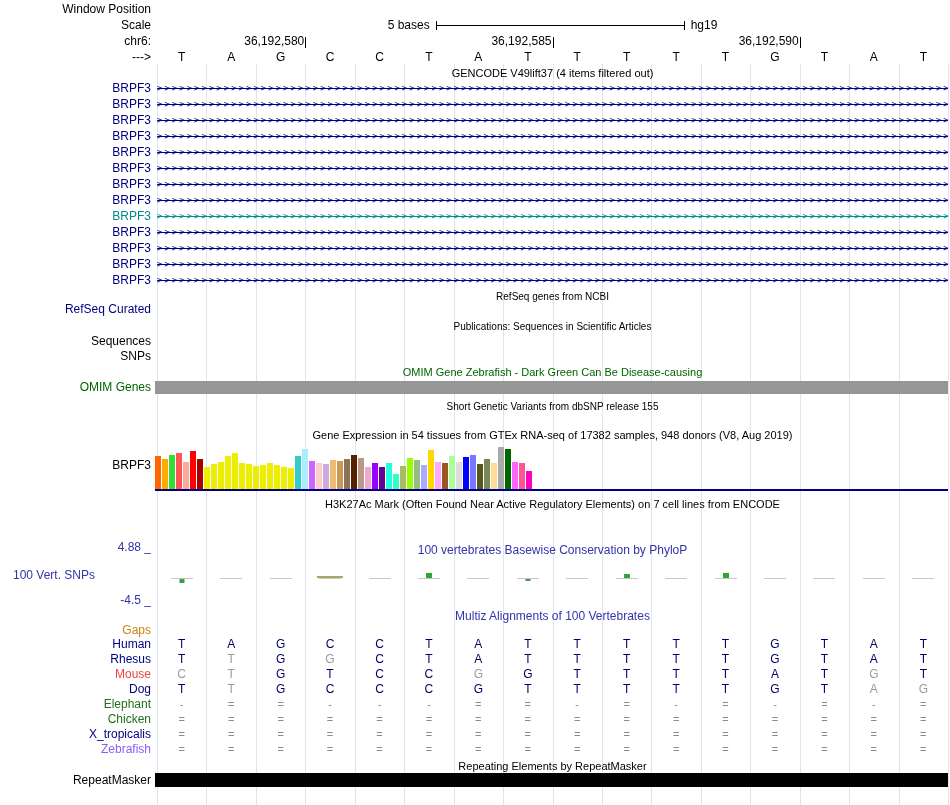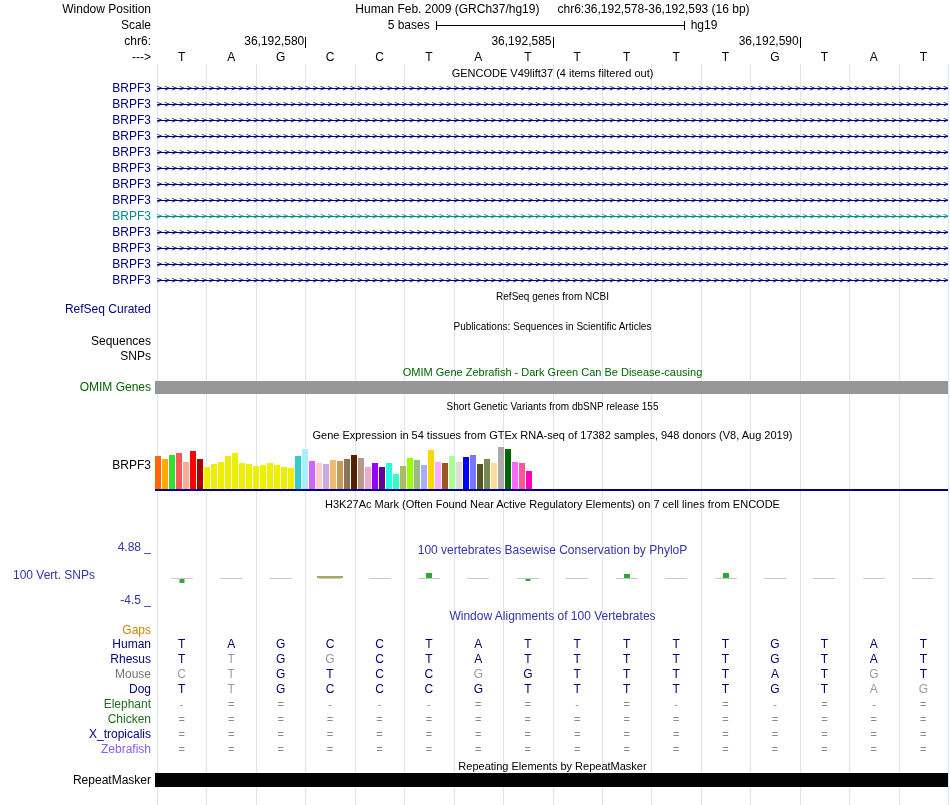--- a/index.html
+++ b/index.html
@@ -61,24 +61,20 @@
       <div class="guide" style="left: 700.8px;"></div>
       <div class="guide" style="left: 750.3px;"></div>
       <div class="guide" style="left: 799.7px;"></div>
       <div class="guide" style="left: 849.1px;"></div>
       <div class="guide" style="left: 898.6px;"></div>
       <div class="guide" style="left: 948px;"></div>
     </div>
 
   <div class="row" style="top:2px">
     <div class="lab">Window Position</div>
-    <div class="center-flex" style="gap:18px">
-      <span>Human Feb. 2009 (GRCh37/hg19)</span>
-      <span>chr6:36,192,578-36,192,593 (16 bp)</span>
-    </div>
   </div>
 
   <div class="row" style="top:18px">
     <div class="lab">Scale</div>
     <div class="center-flex">
       <span>5 bases</span>
       <span class="ruler"></span>
       <span>hg19</span>
     </div>
   </div>
@@ -299,21 +295,21 @@
       <div class="cons-mark" style="left: 428.9px; width: 6px; height: 5px; background: rgb(46, 168, 46); top: 26px;"></div>
       <div class="cons-mark" style="left: 527.8px; width: 5px; height: 2px; background: rgb(63, 158, 63); top: 32px;"></div>
       <div class="cons-mark" style="left: 626.7px; width: 6px; height: 4px; background: rgb(46, 168, 46); top: 27px;"></div>
       <div class="cons-mark" style="left: 725.5px; width: 6px; height: 5px; background: rgb(46, 168, 46); top: 26px;"></div>
     </div>
   <div class="row" style="top:593px">
     <div class="lab c-blue">-4.5 _</div>
   </div>
 
   <div class="row" style="top:609px">
-    <div class="center-title c-blue">Window Alignments of 100 Vertebrates</div>
+    <div class="center-title c-blue">Multiz Alignments of 100 Vertebrates</div>
   </div>
   <div class="row" style="top:623px">
     <div class="lab c-orange">Gaps</div>
   </div>
   <div id="multiz-species">
       <div class="mz-row">
         <div class="mz-label" style="color: rgb(0, 0, 128);">Human</div>
         <div class="mz-tok" style="left: 181.7px;">T</div>
         <div class="mz-tok" style="left: 231.2px;">A</div>
         <div class="mz-tok" style="left: 280.6px;">G</div>
@@ -344,21 +340,21 @@
         <div class="mz-tok" style="left: 577.2px;">T</div>
         <div class="mz-tok" style="left: 626.7px;">T</div>
         <div class="mz-tok" style="left: 676.1px;">T</div>
         <div class="mz-tok" style="left: 725.5px;">T</div>
         <div class="mz-tok" style="left: 775px;">G</div>
         <div class="mz-tok" style="left: 824.4px;">T</div>
         <div class="mz-tok" style="left: 873.8px;">A</div>
         <div class="mz-tok" style="left: 923.3px;">T</div>
       </div>
       <div class="mz-row">
-        <div class="mz-label" style="color: #737373;">Mouse</div>
+        <div class="mz-label" style="color: #ef4444;">Mouse</div>
         <div class="mz-tok dim" style="left: 181.7px;">C</div>
         <div class="mz-tok dim" style="left: 231.2px;">T</div>
         <div class="mz-tok" style="left: 280.6px;">G</div>
         <div class="mz-tok" style="left: 330px;">T</div>
         <div class="mz-tok" style="left: 379.5px;">C</div>
         <div class="mz-tok" style="left: 428.9px;">C</div>
         <div class="mz-tok dim" style="left: 478.3px;">G</div>
         <div class="mz-tok" style="left: 527.8px;">G</div>
         <div class="mz-tok" style="left: 577.2px;">T</div>
         <div class="mz-tok" style="left: 626.7px;">T</div>

